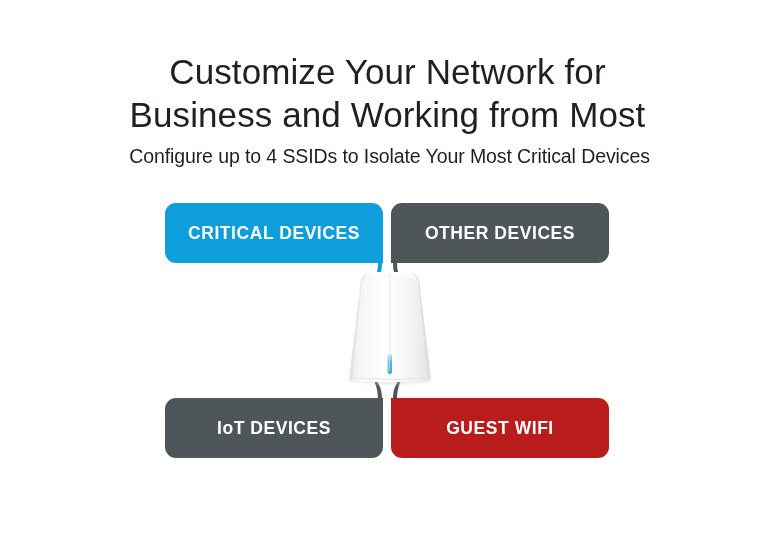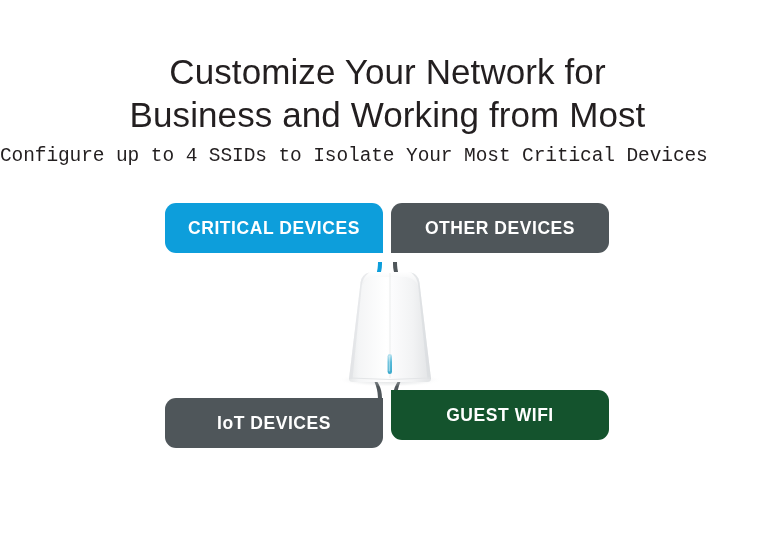--- a/index.html
+++ b/index.html
@@ -39,42 +39,43 @@
   }
   .headline .hl-line {
     display: block;
   }
 
   .subtitle {
     position: absolute;
     left: 0;
     top: 143px;
     width: 779px;
-    font-family: Liberation Mono, monospace;
+    text-align: center;
+    font-family: Liberation Sans, sans-serif;
     font-size: 19.5px;
     font-weight: 300;
     line-height: 26px;
     letter-spacing: -0.1px;
     color: #231f20;
     white-space: nowrap;
   }
 
   
   #diagram {
     position: absolute;
     left: 0;
     top: 0;
     width: 779px;
     height: 536px;
   }
 
   .bubble {
     position: absolute;
     width: 218px;
-    height: 50px;
+    height: 60px;
     box-sizing: border-box;
     display: flex;
     align-items: center;
     justify-content: center;
     color: #ffffff;
     font-family: "Liberation Sans", sans-serif;
     font-size: 17.5px;
     font-weight: bold;
     letter-spacing: 0.55px;
     white-space: nowrap;
@@ -103,22 +104,22 @@
   
   .bubble.iot {
     left: 165px;
     top: 398px;
     background: #4f565a;
     border-radius: 11px 0 11px 11px;
   }
   
   .bubble.guest {
     left: 391px;
-    top: 390px;
-    background: #14532d;
+    top: 398px;
+    background: #b91c1c;
     border-radius: 0 11px 11px 11px;
   }
 
   
   .tail {
     position: absolute;
     z-index: 2;
   }
   .tail svg { display: block; }
 

